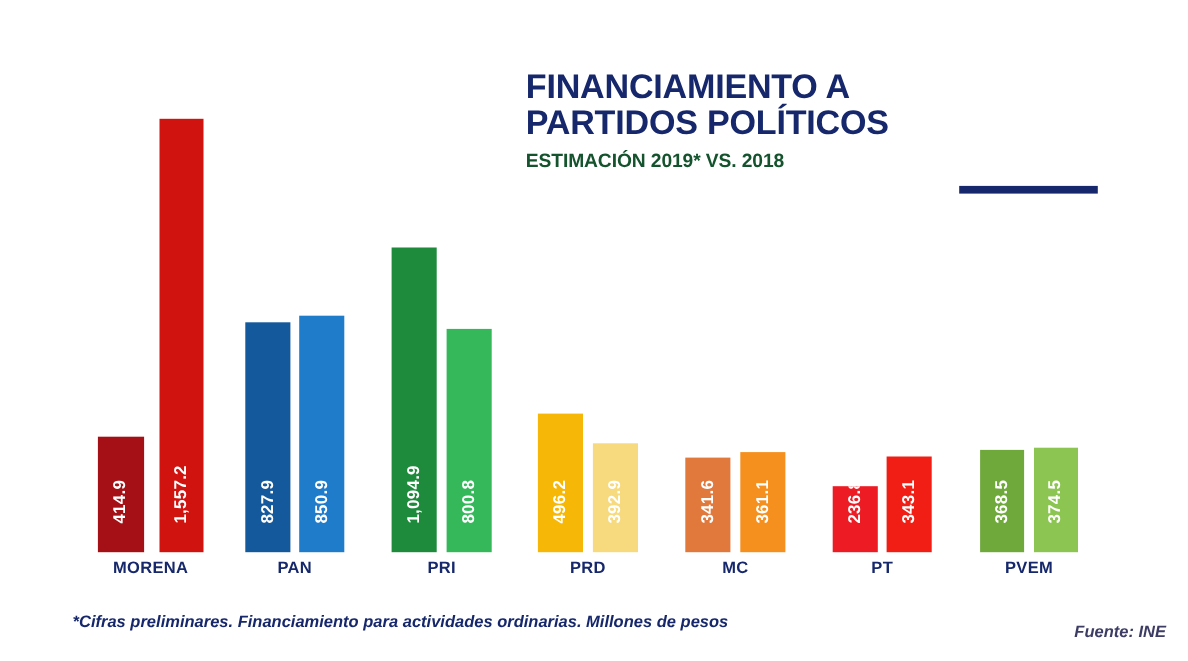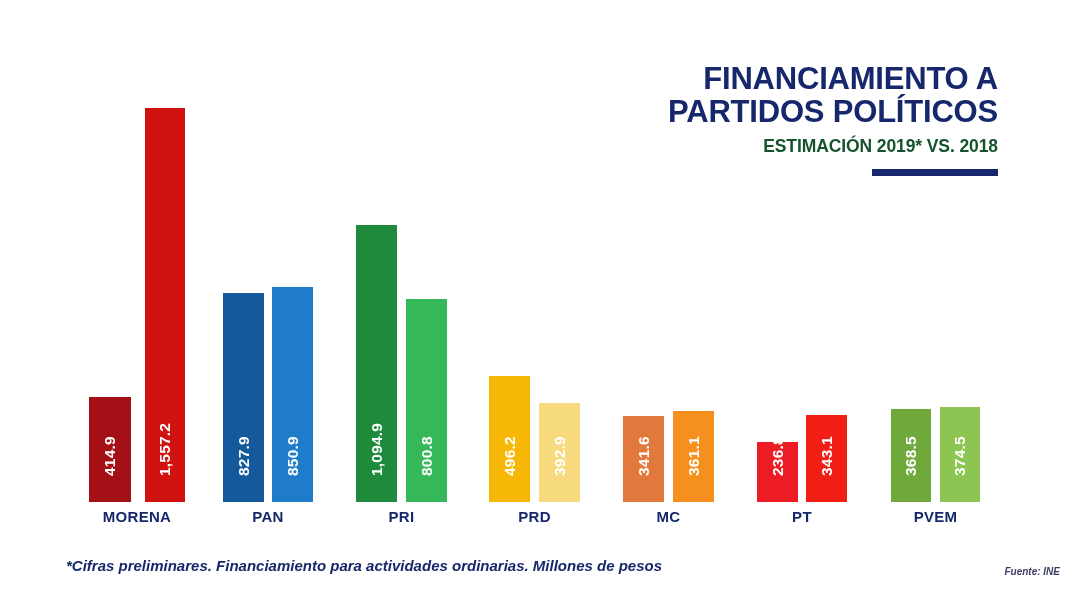--- a/index.html
+++ b/index.html
@@ -19,21 +19,20 @@
     left: 0; top: 0;
     width: 1080px;
     height: 601px;
   }
 
   
   #title-block {
     position: absolute;
     right: 82px;
     top: 62px;
-    text-align: right;
     width: 520px;
   }
   #chart-title {
     color: #16286B;
     font-size: 31px;
     font-weight: bold;
     line-height: 1.08;
     letter-spacing: -0.2px;
     white-space: pre-line;
   }
@@ -104,21 +103,21 @@
     color: #16286B;
     font-size: 15px;
     font-weight: bold;
     font-style: italic;
   }
   #source-note {
     position: absolute;
     right: 20px;
     top: 566px;
     color: #3C3C64;
-    font-size: 10px;
+    font-size: 15px;
     font-style: italic;
     font-weight: bold;
   }
 </style>
 </head>
 <body>
 
 <div id="chart-root">
 
   <div id="title-block">

